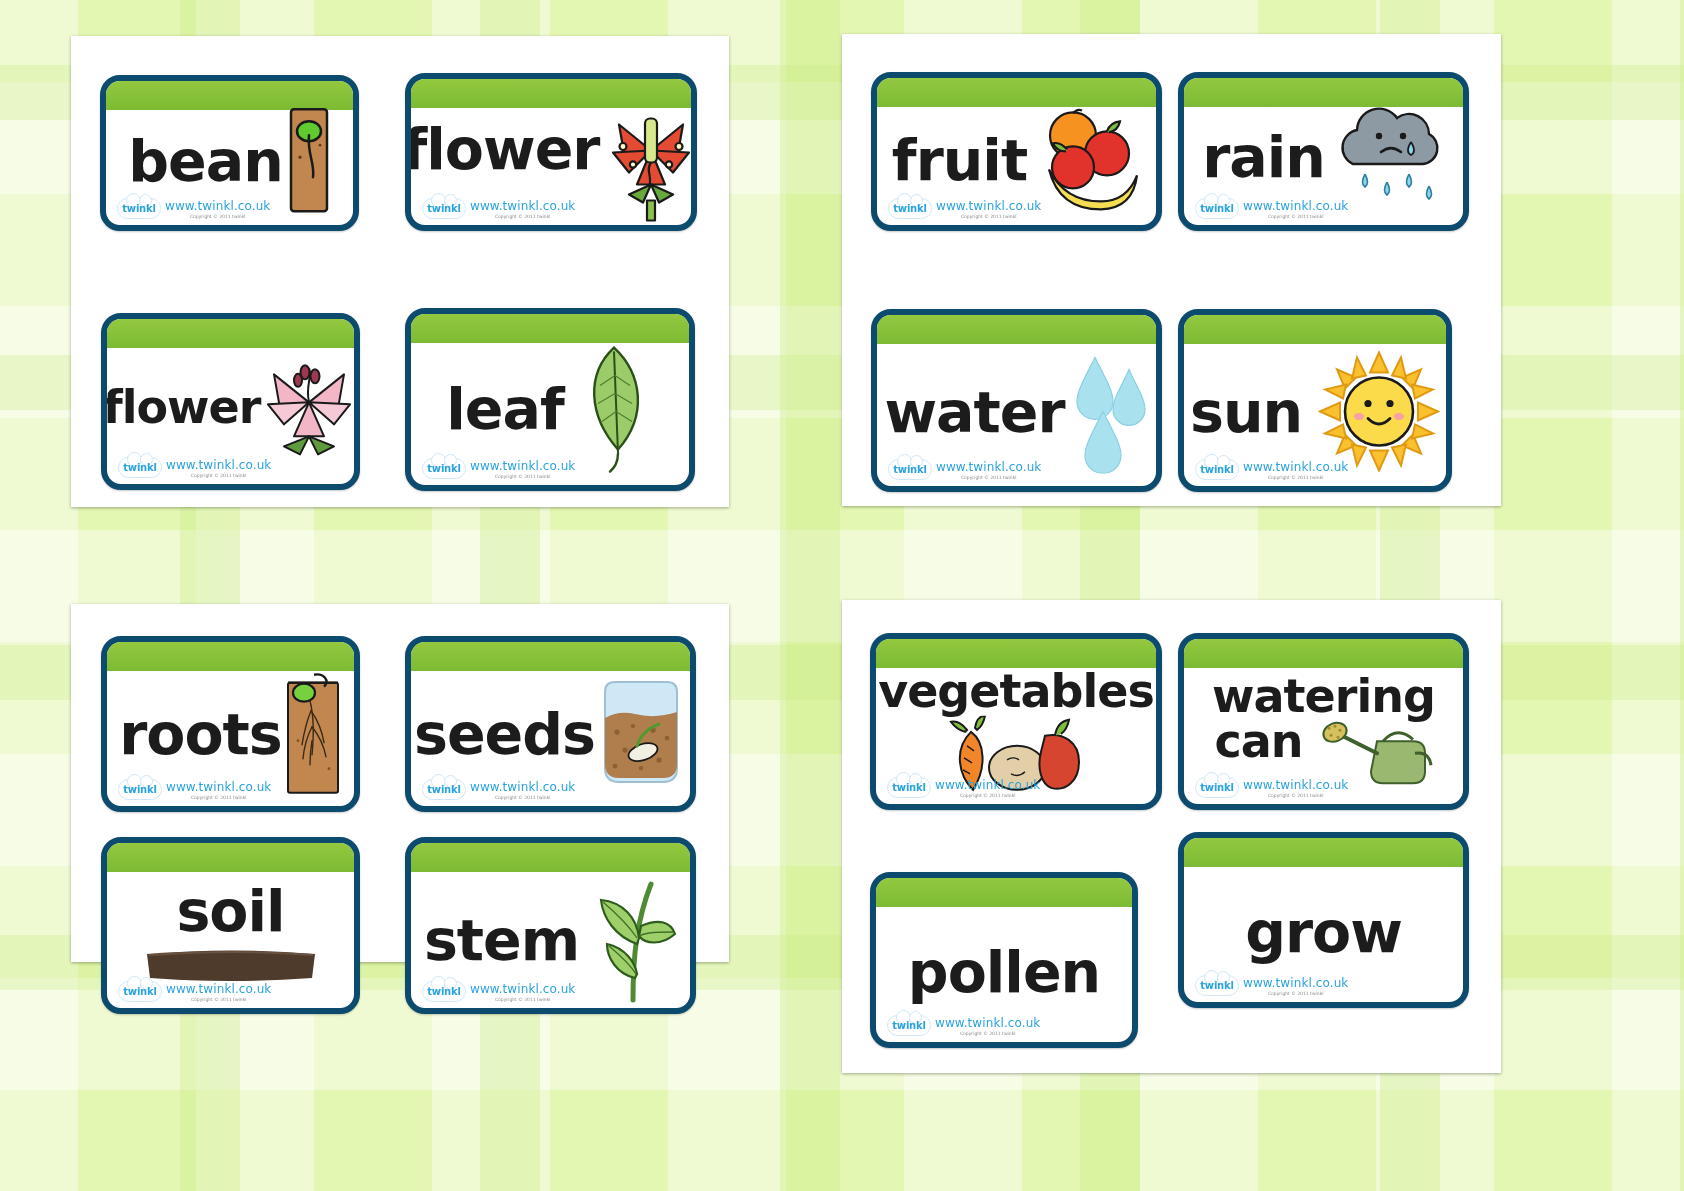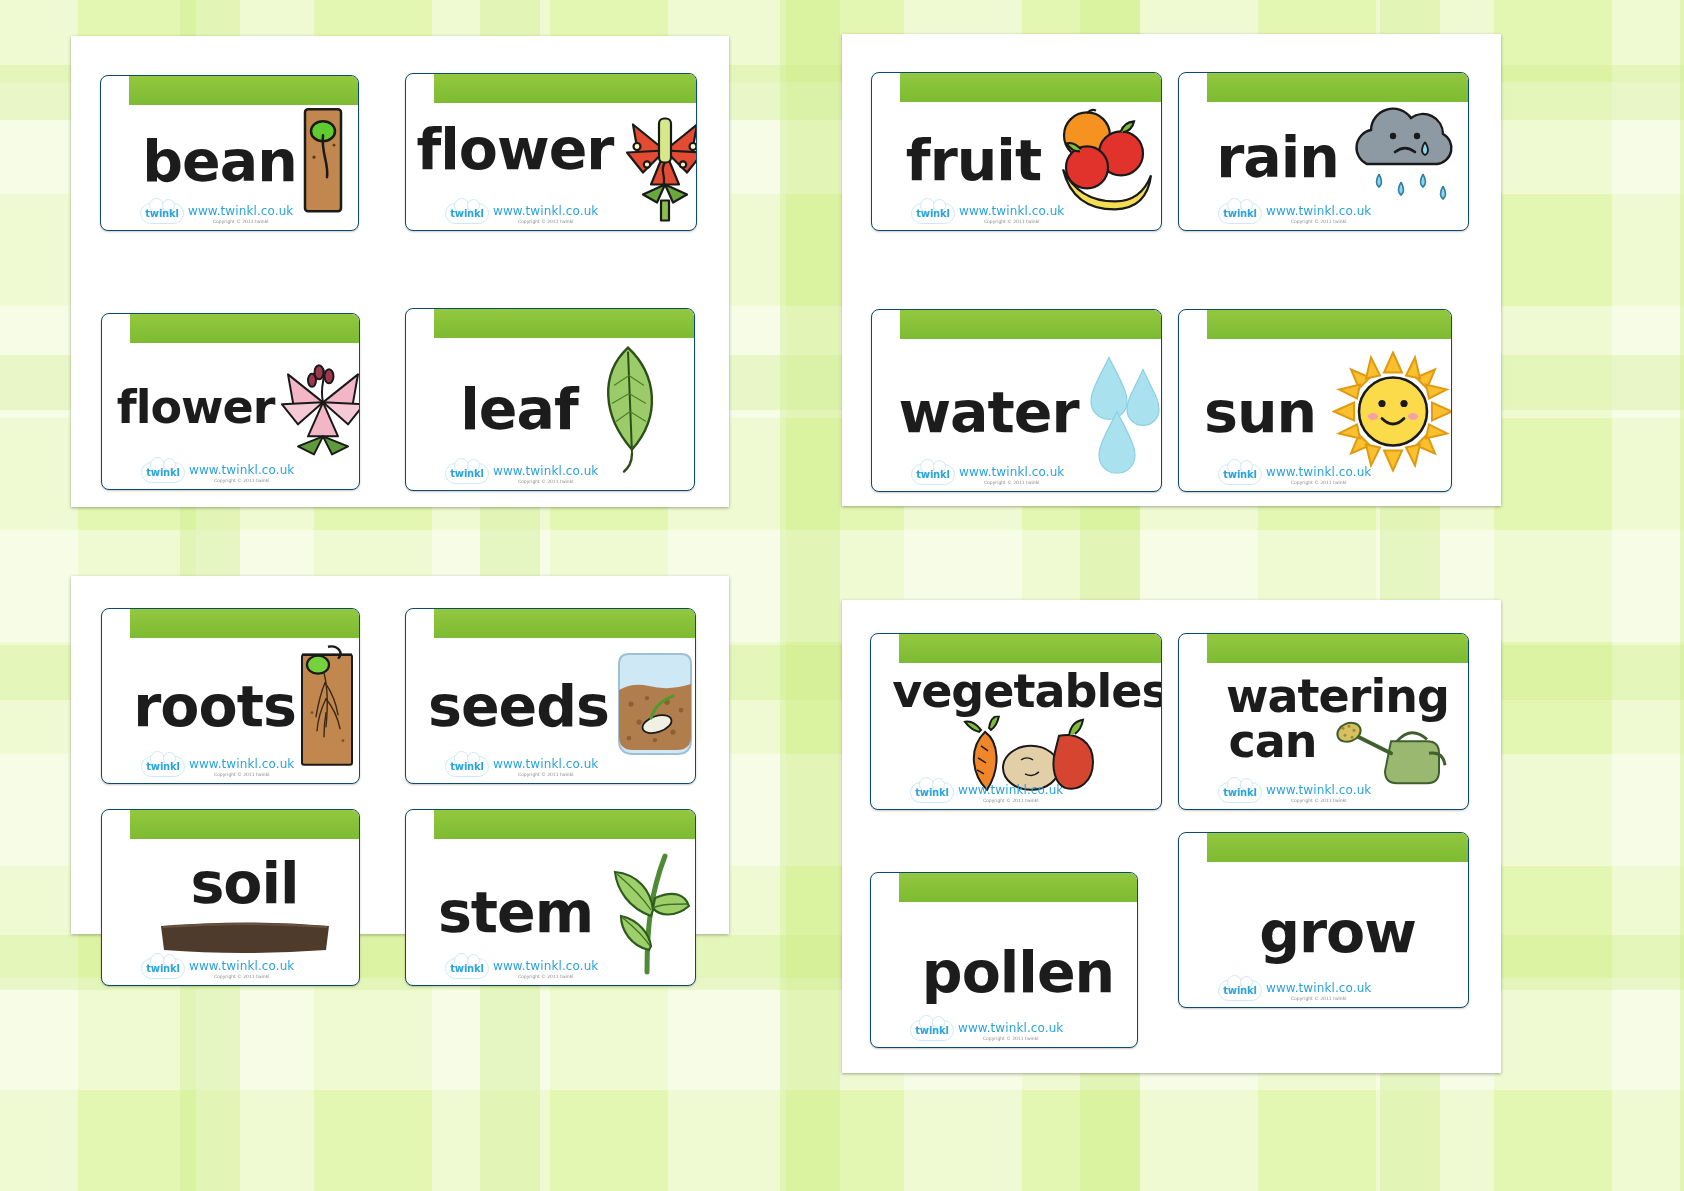--- a/index.html
+++ b/index.html
@@ -43,33 +43,32 @@
 
   
   .sheet {
     position: absolute;
     background: #ffffff;
     box-shadow: 0 1px 3px rgba(60,70,40,0.45);
     box-sizing: border-box;
   }
   #sheet-0 { left: 71px;  top: 36px;   width: 658px; height: 471px; }
   #sheet-1 { left: 842px; top: 34px;   width: 659px; height: 472px; }
-  #sheet-2 { left: 71px;  top: 576px;  width: 658px; height: 358px; }
+  #sheet-2 { left: 71px;  top: 604px;  width: 658px; height: 358px; }
   #sheet-3 { left: 842px; top: 600px;  width: 659px; height: 473px; }
 
   
   .card {
     position: absolute;
     background: #ffffff;
-    border: 1px solid #0c4a6e;
-    border-radius: 8px;
+    border: 6px solid #0c4a6e;
+    border-radius: 20px;
     box-sizing: border-box;
     overflow: hidden;
     box-shadow: 0 1px 2px rgba(0,0,0,0.22);
-    padding-left: 28px;
   }
   .card .bar {
     height: 29px;
     background: linear-gradient(#93c83f, #7cbb33);
     border-bottom: 1px solid #ffffff;
   }
   .card .body {
     position: relative;
     height: calc(100% - 29px);
   }

